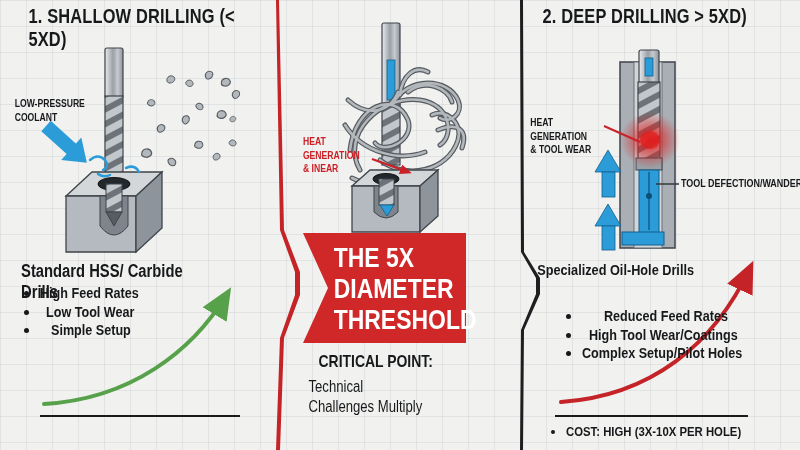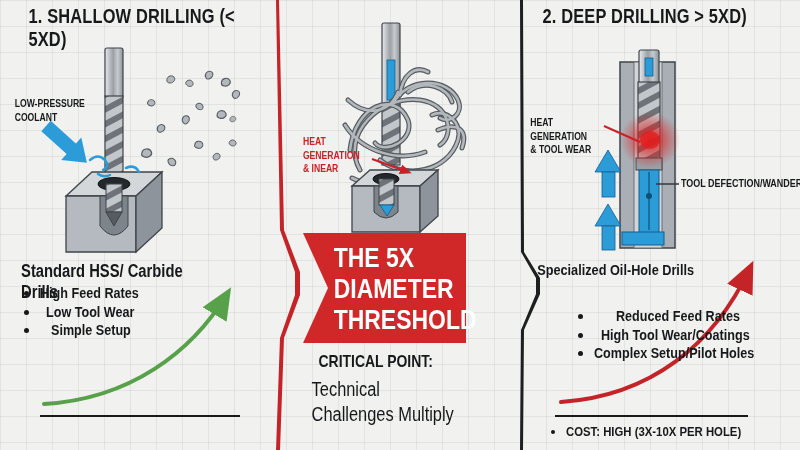--- a/index.html
+++ b/index.html
@@ -206,38 +206,38 @@
 &amp; INEAR</span></div>
 
   <div class="t c white" style="left:318px;top:242px;width:156px;font-size:28px;font-weight:bold;line-height:31px;">
     <span class="cond pre">THE 5X
 DIAMETER
 THRESHOLD</span></div>
 
   <div class="t c" style="left:306px;top:352px;width:180px;font-size:17px;font-weight:bold;">
     <span class="cond">CRITICAL POINT:</span></div>
 
-  <div class="t c" style="left:296px;top:377px;width:200px;font-size:20px;line-height:25px;">
+  <div class="t c" style="left:296px;top:377px;width:200px;font-size:16px;line-height:20px;">
     <span class="cond pre">Technical
 Challenges Multiply</span></div>
 
   <div class="t ttl c" style="left:520px;top:5px;width:268px;">
     <span class="cond">2. DEEP DRILLING &gt; 5XD)</span></div>
 
   <div class="t lbl c" style="left:522px;top:116px;width:92px;">
     <span class="cond pre">HEAT GENERATION
 &amp; TOOL WEAR</span></div>
 
   <div class="t" style="left:681px;top:177px;width:118px;font-size:11.5px;font-weight:bold;">
     <span class="condL" style="transform:scaleX(.78);">TOOL DEFECTION/WANDER</span></div>
 
   <div class="t c" style="left:520px;top:261px;width:228px;font-size:15.5px;font-weight:bold;">
     <span class="cond">Specialized Oil-Hole Drills</span></div>
 
-  <ul class="blist" style="left:576px;top:307px;">
+  <ul class="blist" style="left:564px;top:307px;">
     <li><span class="condL">Reduced Feed Rates</span></li>
     <li><span class="condL">High Tool Wear/Coatings</span></li>
     <li><span class="condL">Complex Setup/Pilot Holes</span></li>
   </ul>
 
   <ul class="blist costl" style="left:548px;top:424px;font-size:13.5px;">
     <li><span class="condL">COST: HIGH (3X-10X PER HOLE)</span></li>
   </ul>
 
 </div>

